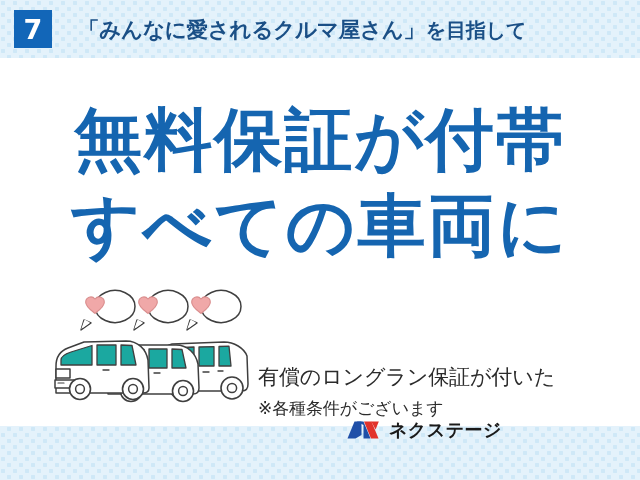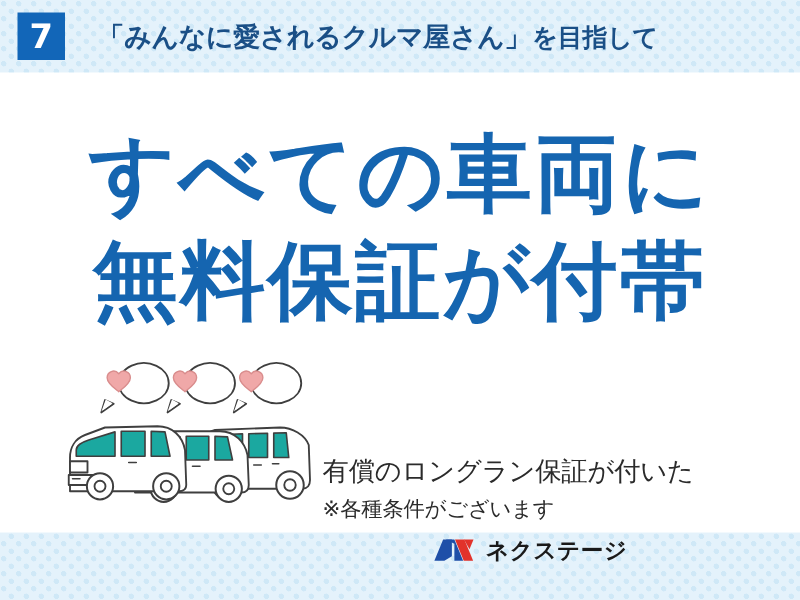--- a/index.html
+++ b/index.html
@@ -136,21 +136,21 @@
     line-height: 1.62;
     white-space: nowrap;
     letter-spacing: -0.1px;
     margin-top: 1px;
   }
 
   
   #footer {
     position: absolute;
     left: 0;
-    top: 418px;
+    top: 408px;
     width: 520px;
     height: 54px;
     border-radius: 27px;
   }
   #logo {
     position: absolute;
     right: 18px;
     top: 10px;
     display: flex;
     align-items: center;
@@ -178,22 +178,22 @@
     <div id="step-badge">7</div>
     <div id="header-text">
       <span class="hdr-main">「みんなに愛されるクルマ屋さん」</span>
       <span class="hdr-sub">を目指して</span>
     </div>
   </div>
 
   <div id="card">
 
     <div id="headline">
+      <span class="headline-line">無料保証が付帯</span>
       <span class="headline-line">すべての車両に</span>
-      <span class="headline-line">無料保証が付帯</span>
     </div>
 
     <div id="lower">
 
       <div id="illustration">
         <svg viewBox="0 0 210 118" width="210" height="118">
           <g fill="none" stroke="#3f3f3f" stroke-width="1.5" stroke-linejoin="round" stroke-linecap="round">
 
             <g>
               <path d="M47 18 A20 16 0 1 1 47 19 Z" fill="#ffffff"></path>

